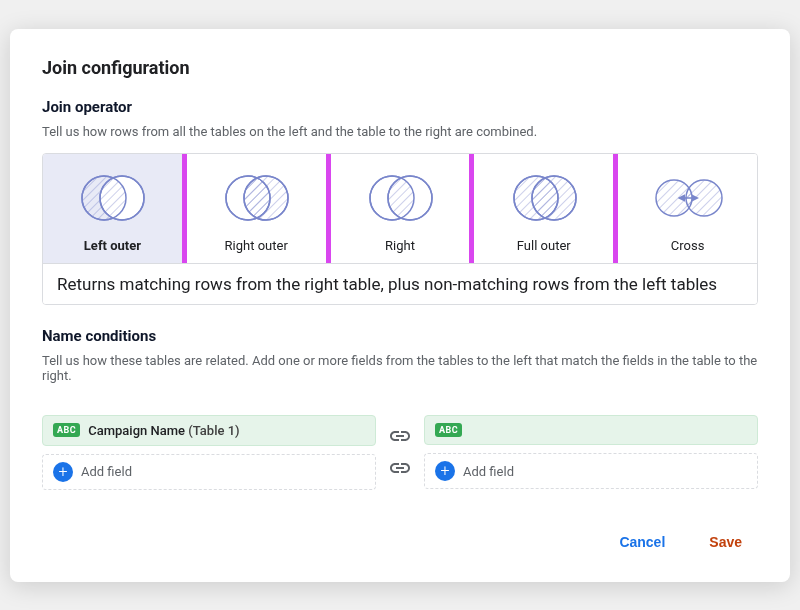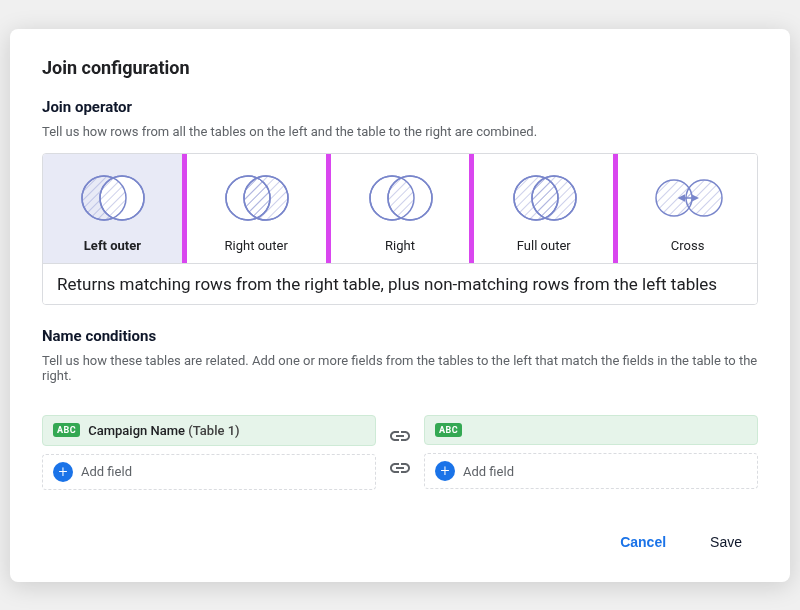--- a/index.html
+++ b/index.html
@@ -158,23 +158,23 @@
       border: none;
       color: #1a73e8;
       font-size: 14px;
       font-weight: 600;
       cursor: pointer;
       padding: 8px 16px;
     }
     .btn-save {
       background: none;
       border: none;
-      color: #0f172a;
+      color: #c2410c;
       font-size: 14px;
-      font-weight: 400;
+      font-weight: 700;
       cursor: pointer;
       padding: 8px 16px;
     }
   </style>
 </head>
 <body>
 
 <div class="dialog">
   <div class="dialog-title">Join configuration</div>
 

